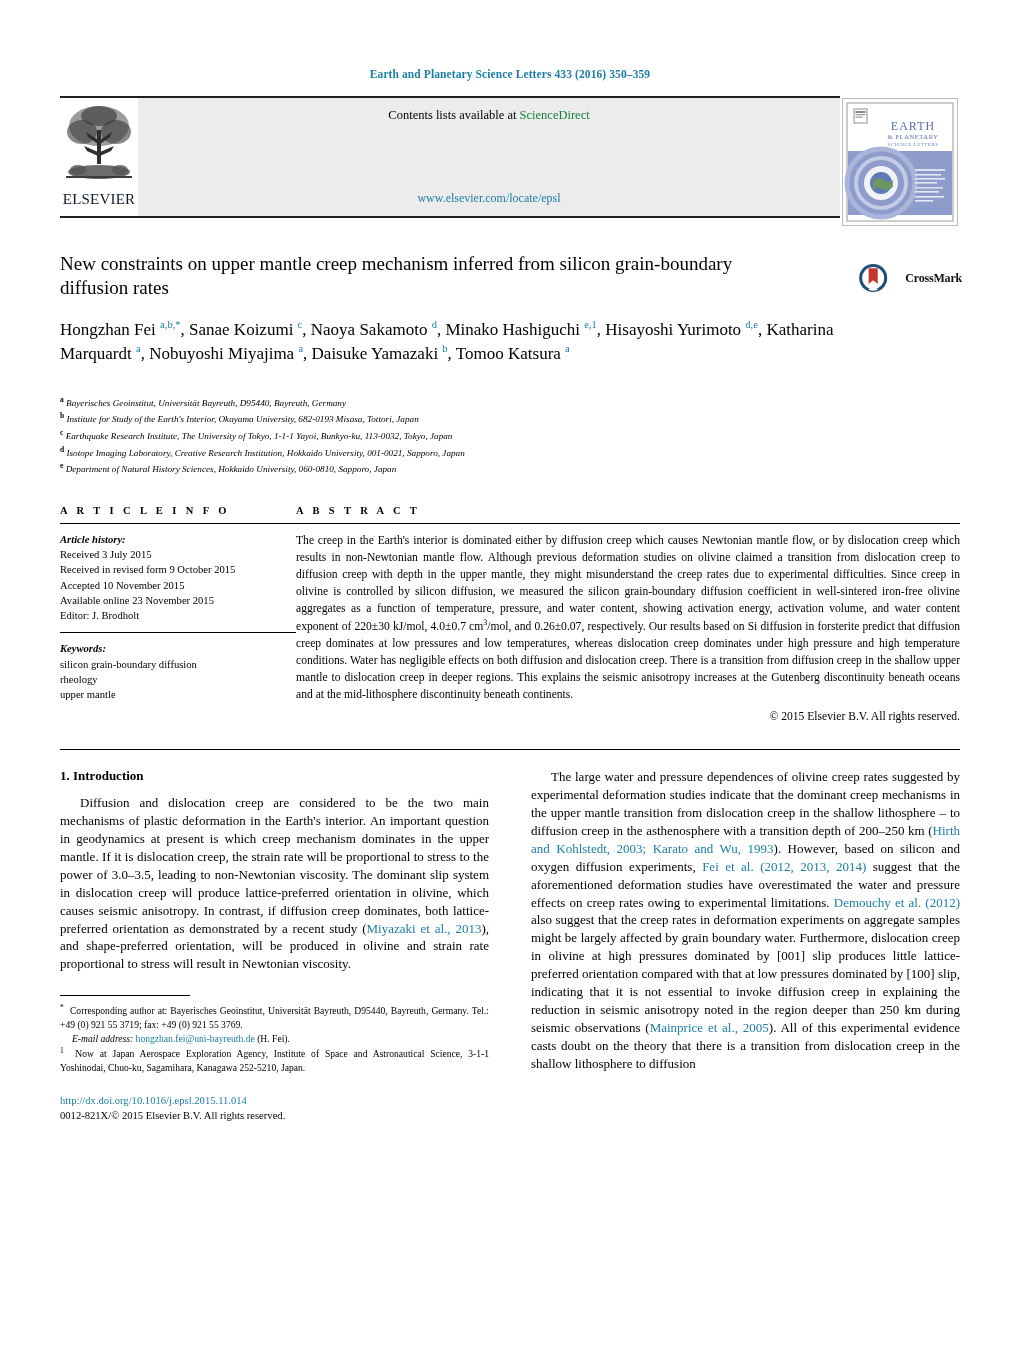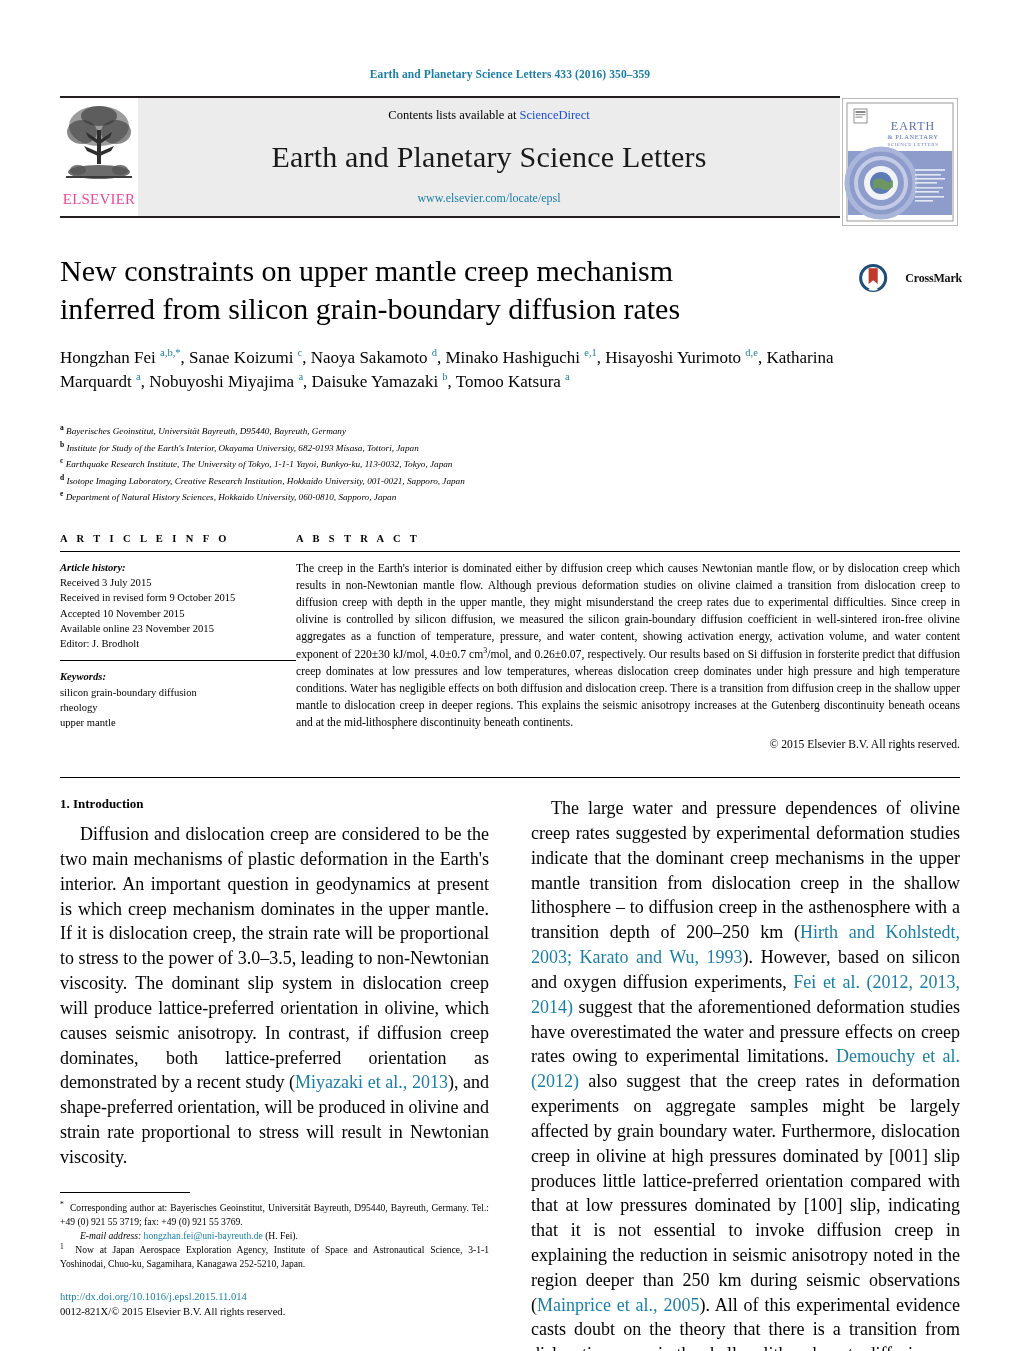--- a/index.html
+++ b/index.html
@@ -57,38 +57,38 @@
     align-items: center;
     justify-content: flex-start;
     padding-top: 4px;
     background: #ffffff;
   }
   .tree-svg { display:block; }
   .elsevier-word {
     font-family: "Liberation Serif", serif;
     font-size: 15px;
     letter-spacing: 0.2px;
-    color: #ec4899;
+    color: #0f172a;
     font-weight: normal;
     margin-top: 1px;
   }
   .masthead-center {
     flex: 1 1 auto;
     background: #ececec;
     display: flex;
     flex-direction: column;
     align-items: center;
     justify-content: space-between;
     padding: 10px 0 10px 0;
   }
   .contents-line {
     font-size: 12.5px;
     color: #000;
   }
-  .contents-line .sd { color: #1d4ed8; }
+  .contents-line .sd { color: #15803d; }
   .journal-name {
     font-size: 30px;
     letter-spacing: 0.2px;
     color: #1a1a1a;
   }
   .journal-url {
     font-size: 12px;
     color: #1b7ea6;
   }
   .cover-thumb {
@@ -124,21 +124,21 @@
   }
   .crossmark-label {
     font-size: 12px;
     font-weight: bold;
     font-family: "Liberation Serif", serif;
     color: #111;
     letter-spacing: -0.2px;
   }
   h1.article-title {
     font-family: "Liberation Serif", serif;
-    font-size: 30px;
+    font-size: 19px;
     font-weight: normal;
     line-height: 1.28;
     margin: 0;
     width: 700px;
     color: #000;
   }
   .authors {
     margin-top: 17px;
     font-size: 17px;
     line-height: 1.42;
@@ -201,21 +201,21 @@
     width: 900px;
     box-sizing: border-box;
   }
   .col { width: 429px; flex: 0 0 429px; }
   h2.sec-head {
     font-size: 13px;
     font-weight: bold;
     margin: 0 0 10px 0;
   }
   p.body-p {
-    font-size: 18px;
+    font-size: 13px;
     line-height: 1.38;
     text-align: justify;
     margin: 0 0 0 0;
     text-indent: 20px;
     color: #000;
   }
   a.ref, .ref {
     color: #1b7ea6;
     text-decoration: none;
   }
@@ -230,21 +230,21 @@
     width: 130px;
     margin-bottom: 7px;
   }
   .fn {
     font-size: 9.6px;
     line-height: 1.44;
     text-align: justify;
     color: #000;
   }
   .fn sup { font-size: 7.5px; }
-  .fn .em { font-style: italic; margin-left: 8px; }
+  .fn .em { font-style: italic; }
   .fn .link { color: #1b7ea6; }
   .fn-indent { text-indent: 12px; }
 
   .doi-block {
     margin-top: 18px;
     font-size: 10.6px;
     line-height: 1.45;
   }
   .doi-block .doi { color: #1b7ea6; }
 </style>
@@ -278,21 +278,20 @@
             <rect x="2" y="74" width="66" height="2" fill="#3b3b3b"></rect>
           </g>
         </svg>
         <div class="elsevier-word">ELSEVIER</div>
       </div>
 
       <div class="masthead-center">
         <div class="contents-line">
           <span>Contents lists available at </span><span class="sd">ScienceDirect</span>
         </div>
-        <div class="journal-name">Earth and Planetary Science Letters</div>
         <div class="journal-url">www.elsevier.com/locate/epsl</div>
       </div>
     </div>
 
     <div class="rule-bottom"></div>
 
     <div class="cover-thumb">
       <svg width="114" height="126" viewBox="0 0 114 126">
         <rect x="0" y="0" width="114" height="126" fill="#ffffff"></rect>
         <rect x="4" y="4" width="106" height="118" fill="none" stroke="#9a9a9a" stroke-width="1"></rect>

